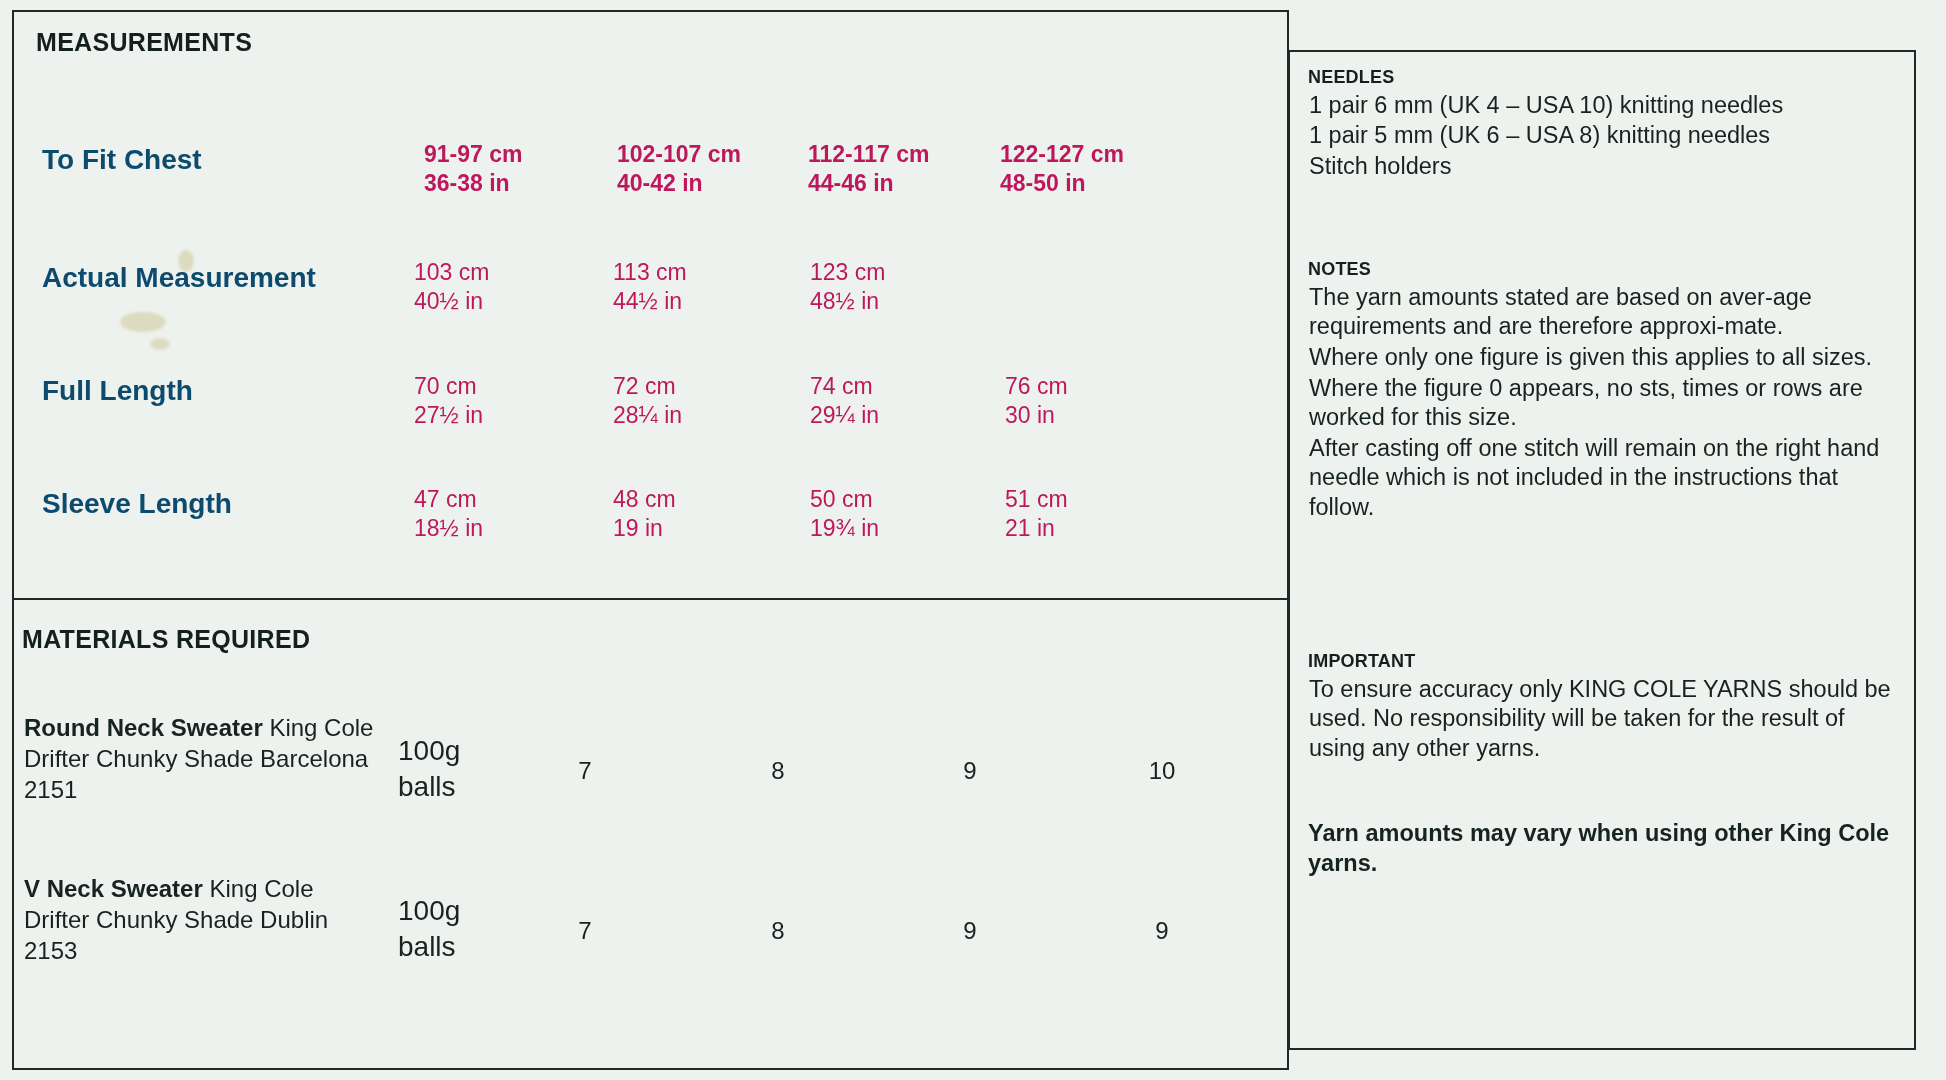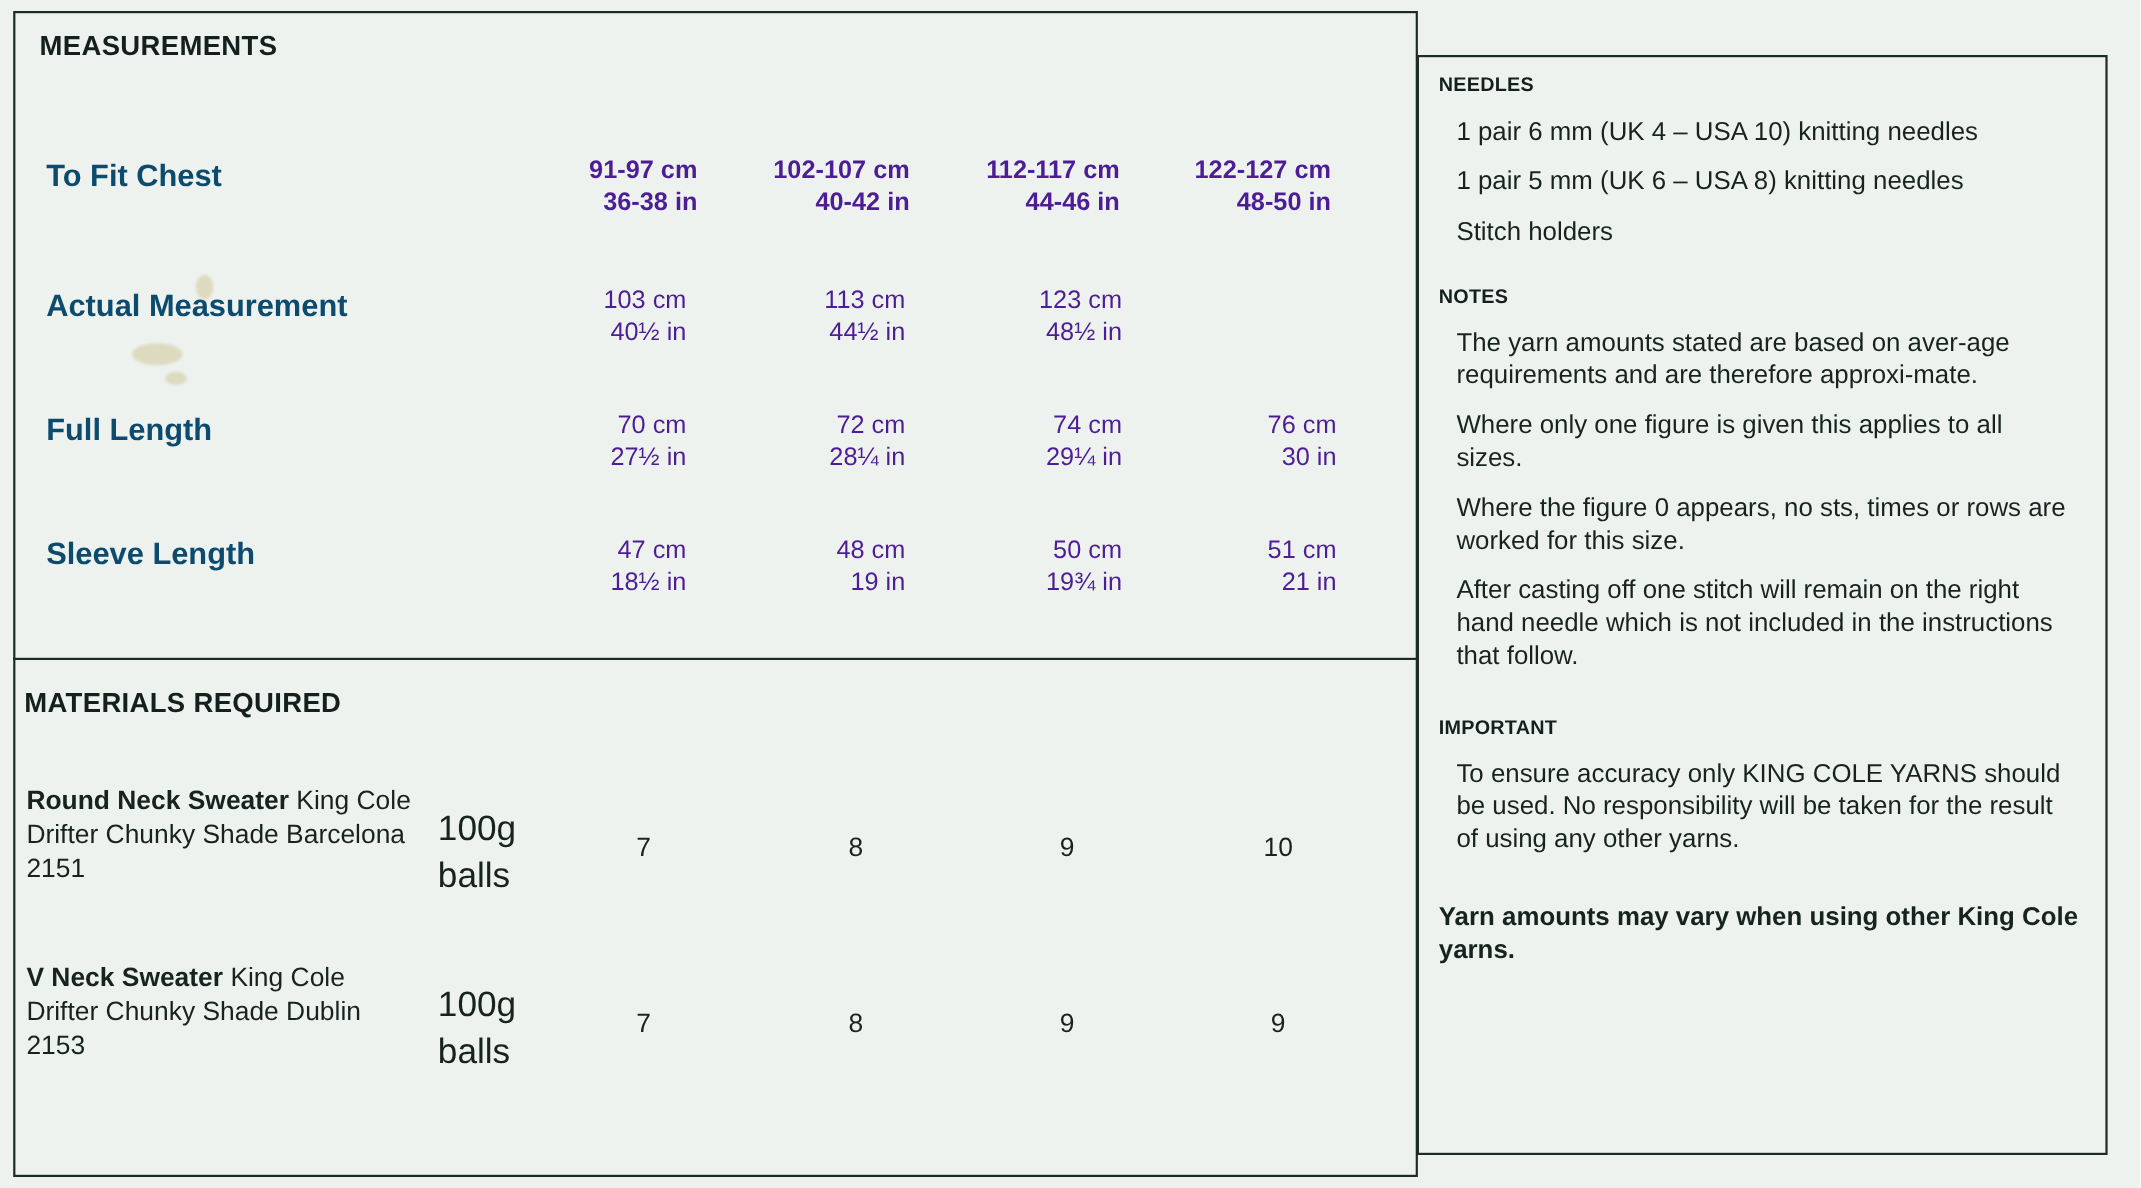--- a/index.html
+++ b/index.html
@@ -57,23 +57,23 @@
     color: #14201d;
   }
   .row-label {
     position: absolute;
     font-weight: bold;
     font-size: 28px;
     color: #0c4a6e;
   }
   .cell {
     position: absolute;
-    text-align: right;
+    text-align: left;
     font-size: 23px;
-    color: #4c1d95;
+    color: #be185d;
     line-height: 1.24;
   }
   .cell.bold {
     font-weight: bold;
   }
 
   
   #measurements-title { left: 36px; top: 28px; }
 
   #label-to-fit-chest { left: 42px; top: 144px; }
@@ -110,21 +110,21 @@
     line-height: 1.3;
     color: #16231f;
   }
   .mat-name b { font-weight: bold; }
   #mat-name-0 { left: 24px; top: 712px; }
   #mat-name-1 { left: 24px; top: 873px; }
 
   .mat-unit {
     position: absolute;
     width: 120px;
-    font-size: 32px;
+    font-size: 28px;
     line-height: 1.3;
     color: #16231f;
   }
   #mat-unit-0 { left: 398px; top: 733px; }
   #mat-unit-1 { left: 398px; top: 893px; }
 
   .mat-val {
     position: absolute;
     width: 90px;
     text-align: center;
@@ -147,21 +147,21 @@
     line-height: 1.26;
     color: #16231f;
   }
   .right-block h4 {
     margin: 0 0 2px 0;
     font-size: 18px;
     font-weight: bold;
     letter-spacing: 0.2px;
     color: #14201d;
   }
-  .right-block p { margin: 16px; }
+  .right-block p { margin: 1px; }
   #needles-block { top: 66px; }
   #notes-block { top: 258px; }
   #important-block { top: 650px; }
   #yarn-vary-block {
     top: 818px;
     font-weight: bold;
     line-height: 1.28;
   }
 
   

